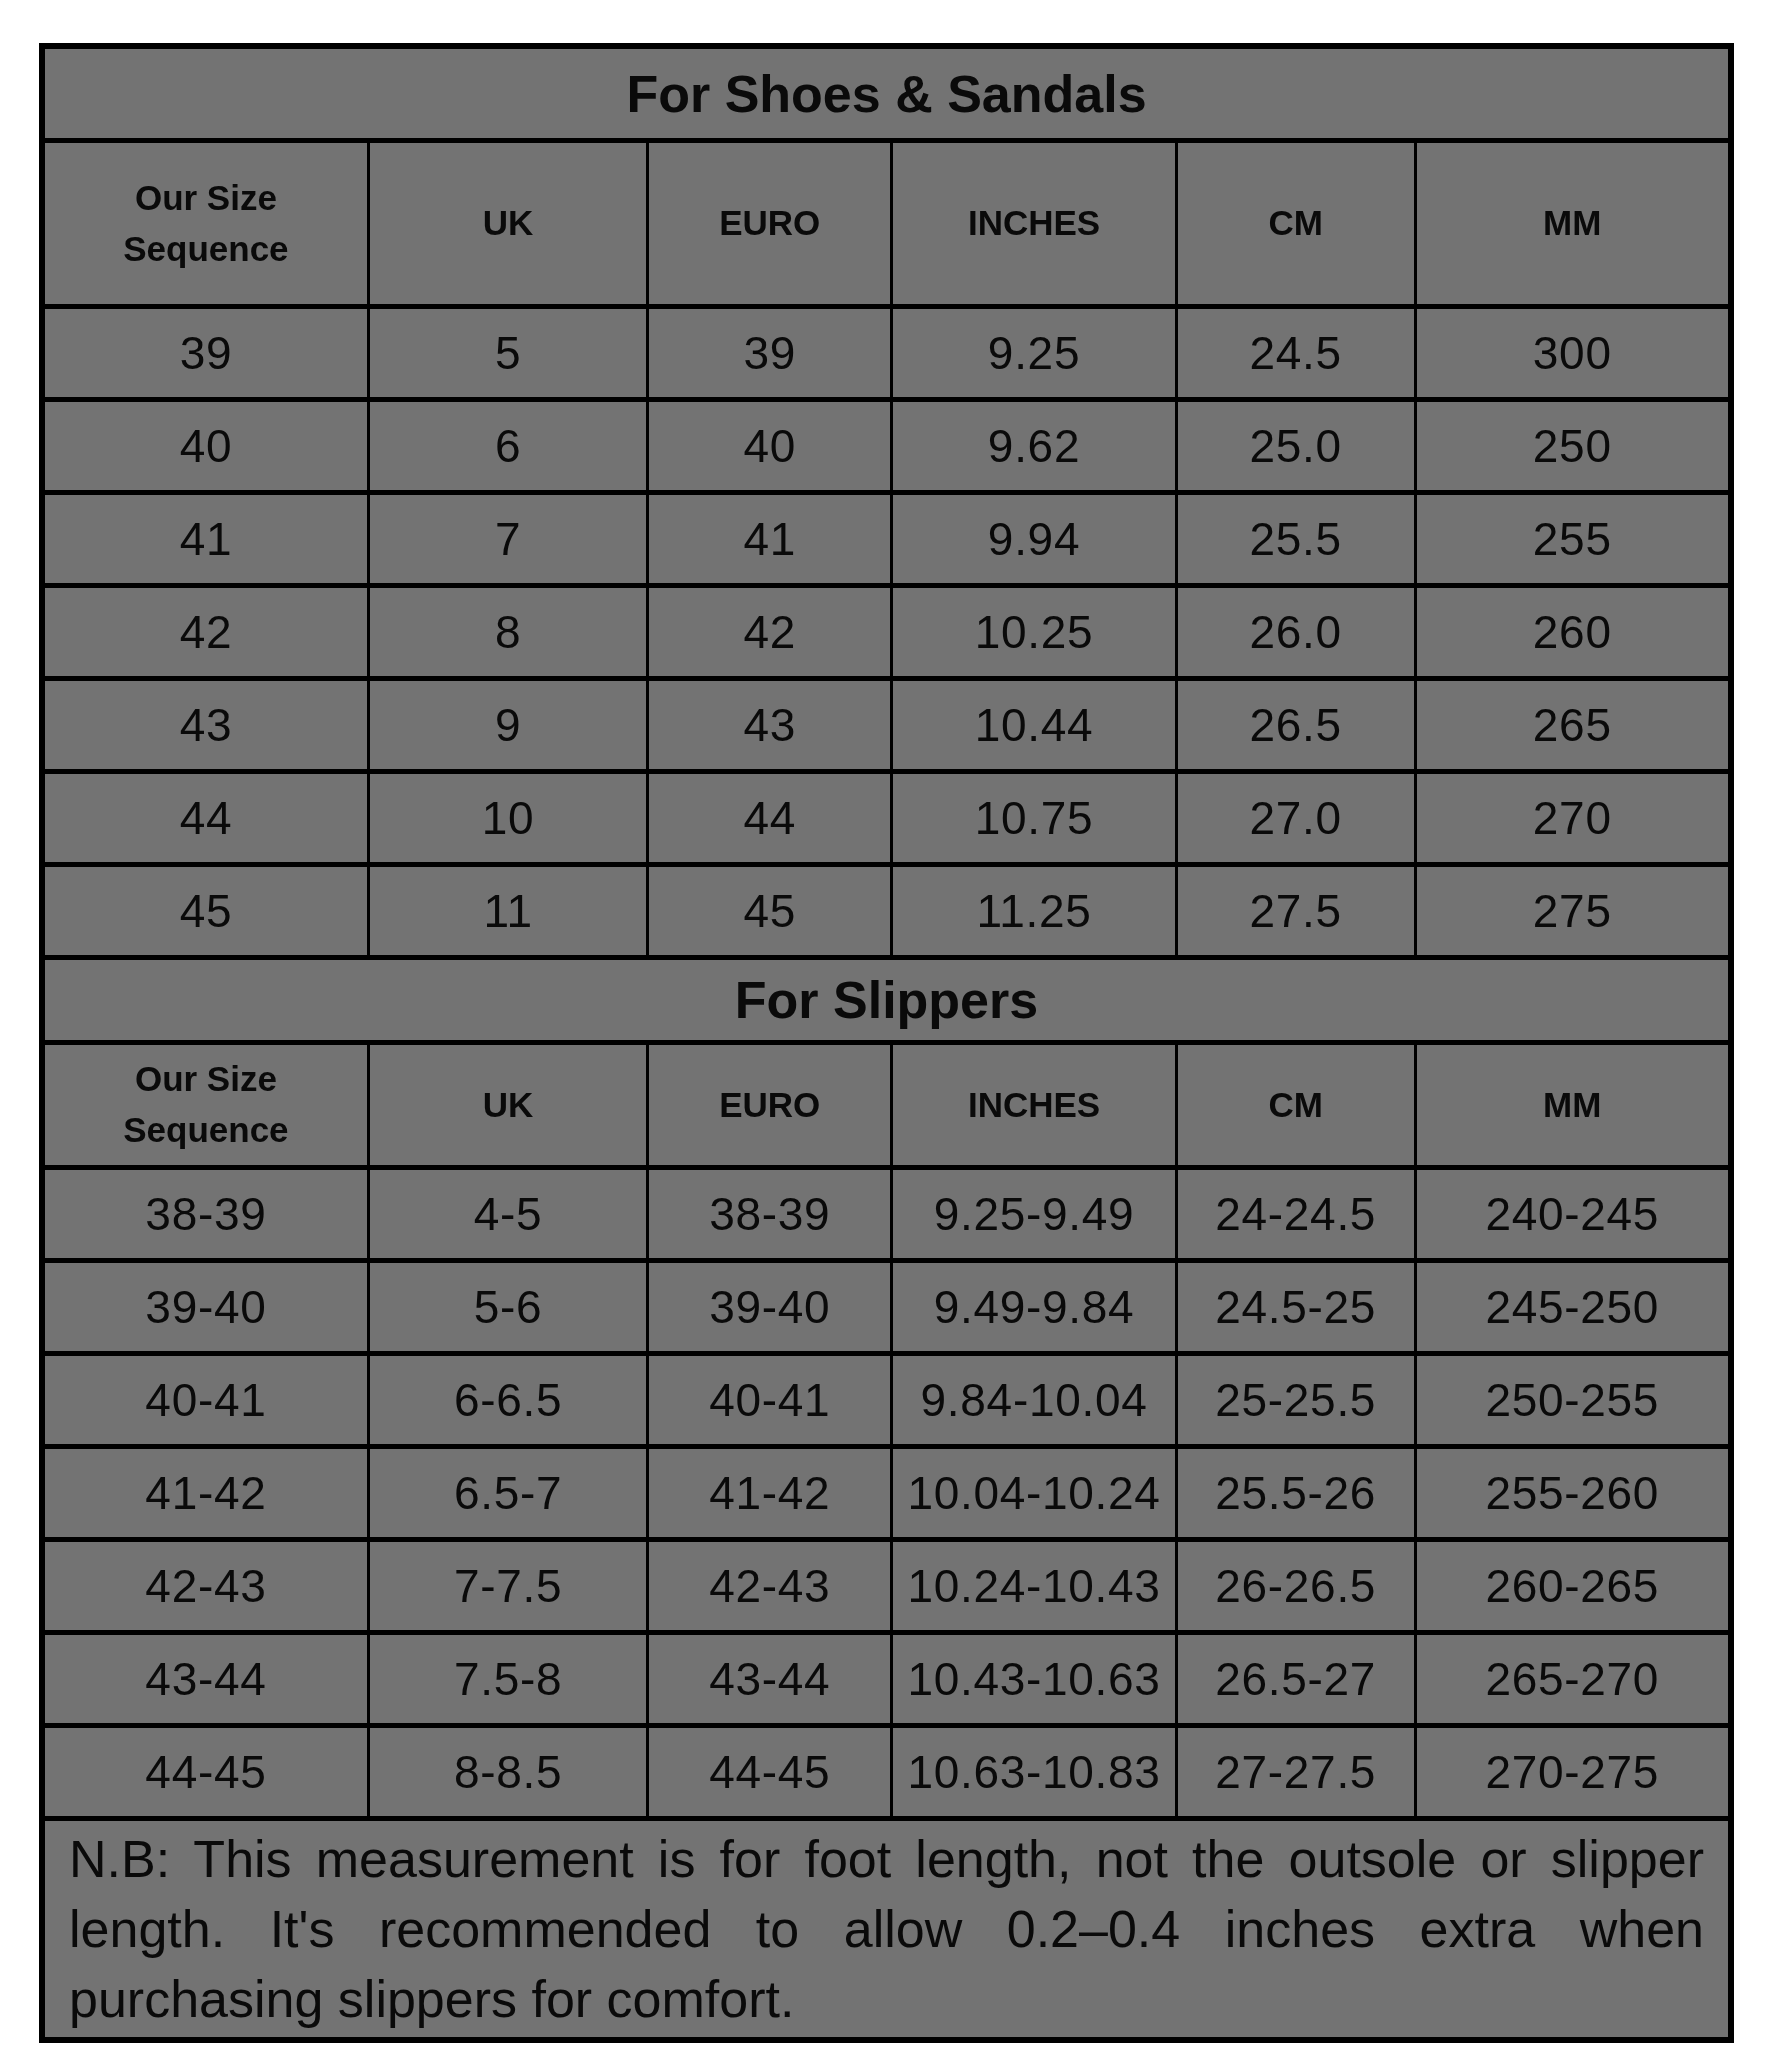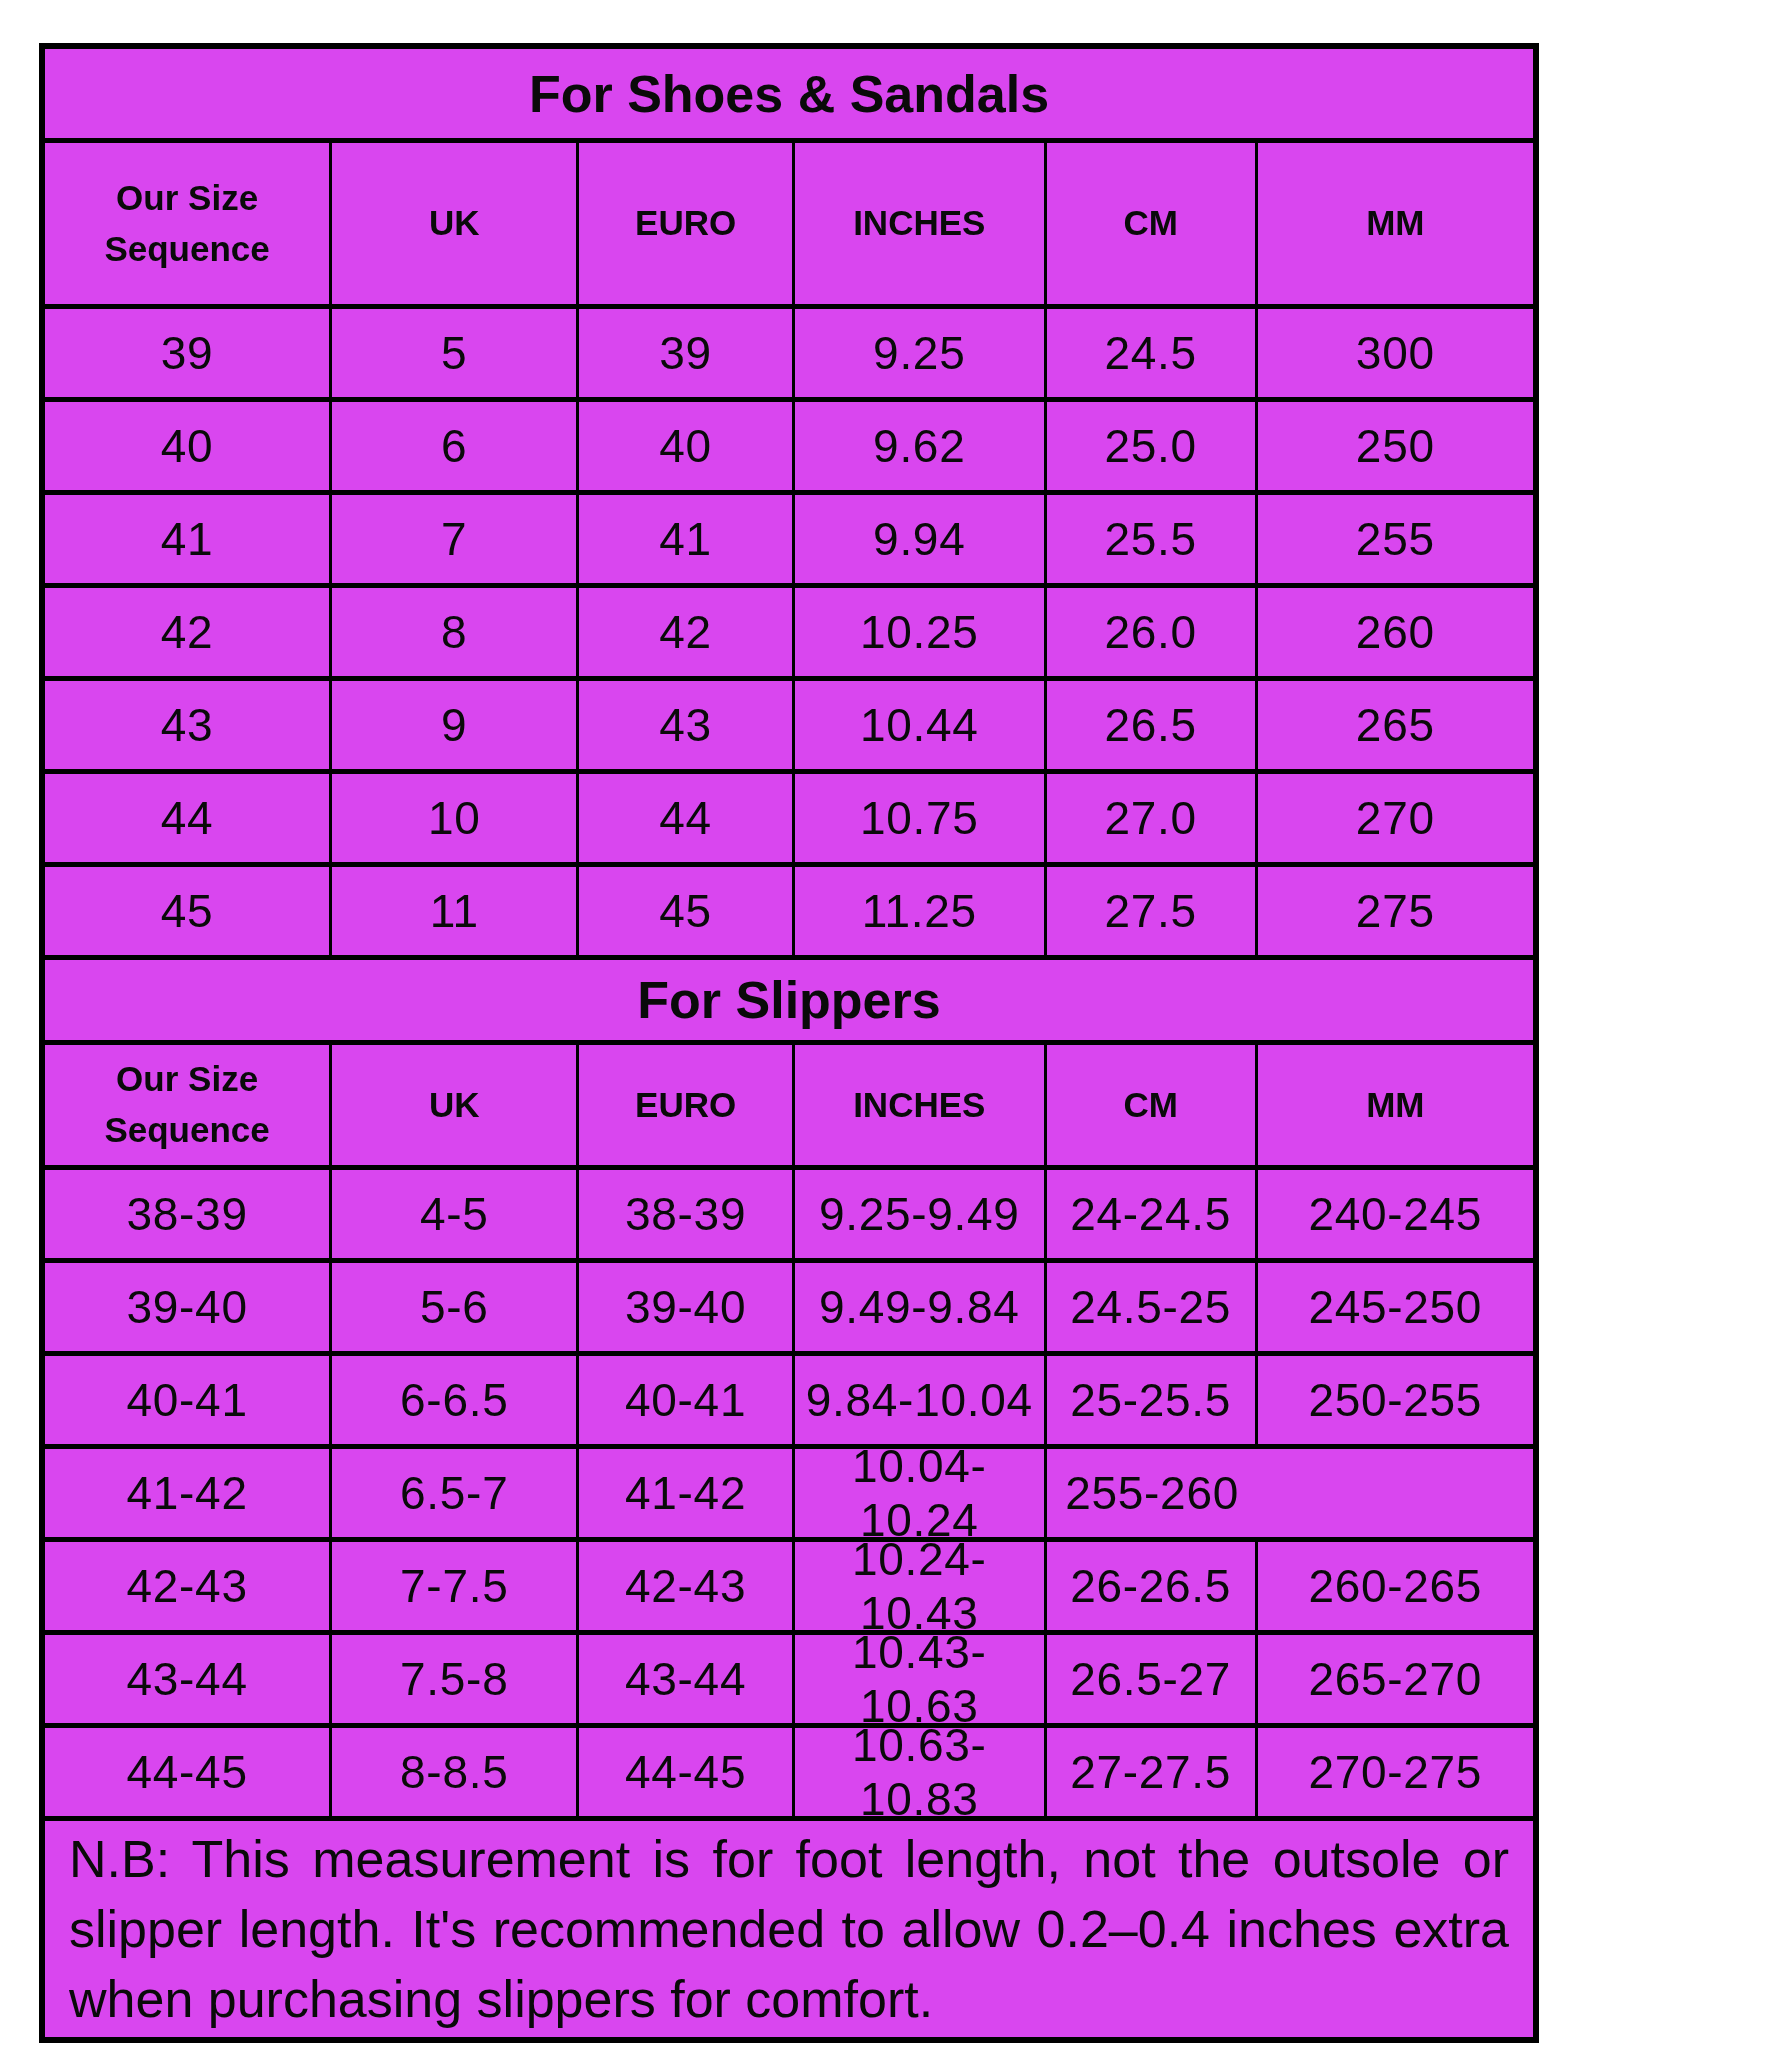--- a/index.html
+++ b/index.html
@@ -1,17 +1,17 @@
 <!DOCTYPE html>
 <html style="font-size:12px"><head>
 <meta charset="utf-8">
 <style>
   html,body{margin:0;padding:0;background:#ffffff;}
   body{width:1778px;height:2066px;position:relative;font-family:"Liberation Sans",sans-serif;color:#0a0a0a;}
-  .chart{position:absolute;left:39px;top:43px;width:1500px;border:6px solid #000;background:#d946ef;box-sizing:border-box;}
+  .chart{position:absolute;left:39px;top:43px;width:1695px;border:6px solid #000;background:#737373;box-sizing:border-box;}
   .r{display:grid;grid-template-columns:437fr 376fr 328fr 383fr 321fr 419fr;box-sizing:border-box;border-bottom:5.2px solid #000;}
   .r:last-child{border-bottom:none;}
   .full{display:flex;align-items:center;justify-content:center;}
   .title-row{height:94px;}
   .title-row.slippers{height:85px;}
   .header-row{height:166px;}
   .header-row.slippers{height:125px;}
   .data-row{height:93px;}
   .note-row{height:216px;display:flex;align-items:center;}
   .c{display:flex;align-items:center;justify-content:center;text-align:center;box-sizing:border-box;border-right:3.7px solid #000;overflow:hidden;}
@@ -131,20 +131,21 @@
     <div class="c dc">40-41</div>
     <div class="c dc">9.84-10.04</div>
     <div class="c dc">25-25.5</div>
     <div class="c dc">250-255</div>
   </div>
   <div class="r data-row">
     <div class="c dc">41-42</div>
     <div class="c dc">6.5-7</div>
     <div class="c dc">41-42</div>
     <div class="c dc">10.04-10.24</div>
+    <div class="c dc">25.5-26</div>
     <div class="c dc">255-260</div>
   </div>
   <div class="r data-row">
     <div class="c dc">42-43</div>
     <div class="c dc">7-7.5</div>
     <div class="c dc">42-43</div>
     <div class="c dc">10.24-10.43</div>
     <div class="c dc">26-26.5</div>
     <div class="c dc">260-265</div>
   </div>

